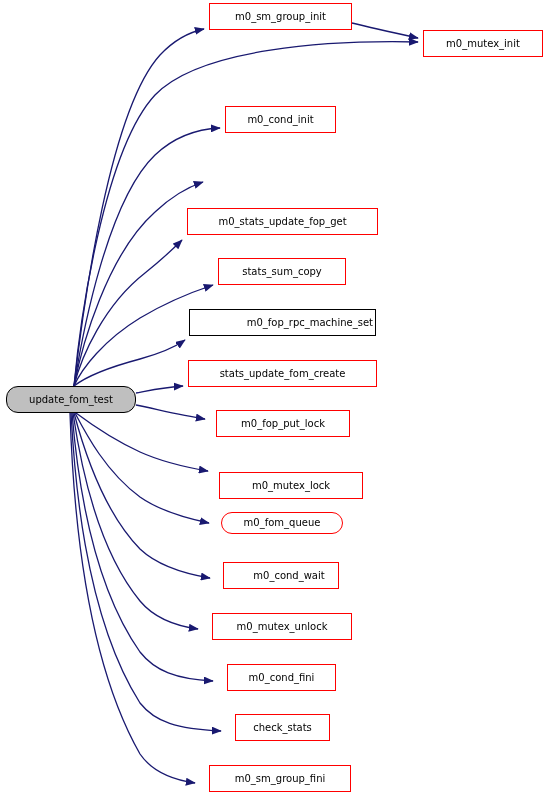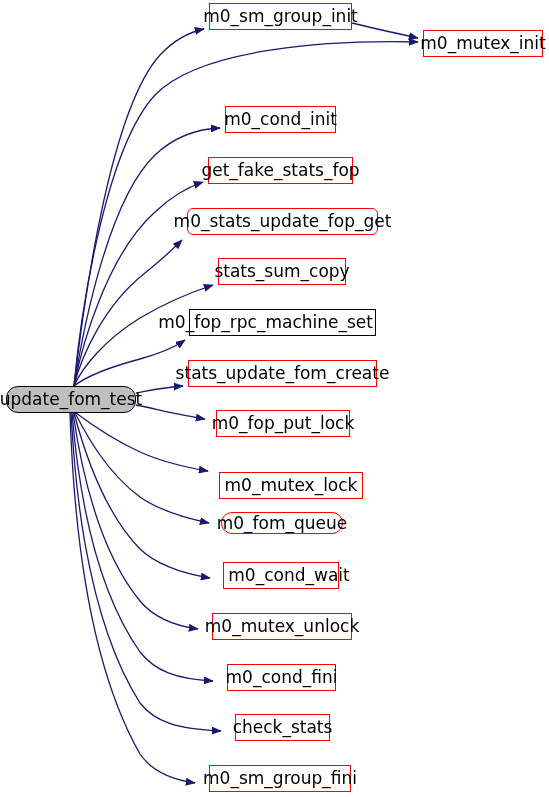--- a/index.html
+++ b/index.html
@@ -23,21 +23,21 @@
     width: 549px;
     height: 797px;
   }
   .gnode {
     position: absolute;
     box-sizing: border-box;
     display: flex;
     align-items: center;
     justify-content: center;
     white-space: nowrap;
-    font-size: 17px;
+    font-size: 10px;
     line-height: 1;
     color: #000000;
     background: #ffffff;
     border: 1px solid #ff0000;
     z-index: 5;
   }
   .gnode.current {
     background: #bfbfbf;
     border: 1px solid #000000;
   }
@@ -92,25 +92,22 @@
   </div>
 
   <div class="gnode" style="left:423px; top:30px; width:120px; height:27px;">
     <span class="nlabel">m0_mutex_init</span>
   </div>
 
   <div class="gnode" style="left:225px; top:106px; width:111px; height:27px;">
     <span class="nlabel">m0_cond_init</span>
   </div>
 
-  <div class="gnode" style="left:208px; top:157px; width:145px; height:27px;">
-    <span class="nlabel">get_fake_stats_fop</span>
-  </div>
 
-  <div class="gnode" style="left:187px; top:208px; width:191px; height:27px;border-radius:6px;">
+  <div class="gnode" style="left:187px; top:208px; width:191px; height:27px;">
     <span class="nlabel">m0_stats_update_fop_get</span>
   </div>
 
   <div class="gnode" style="left:218px; top:258px; width:128px; height:27px;">
     <span class="nlabel">stats_sum_copy</span>
   </div>
 
   <div class="gnode plain" style="left:189px; top:309px; width:187px; height:27px;">
     <span class="nlabel">m0_fop_rpc_machine_set</span>
   </div>

